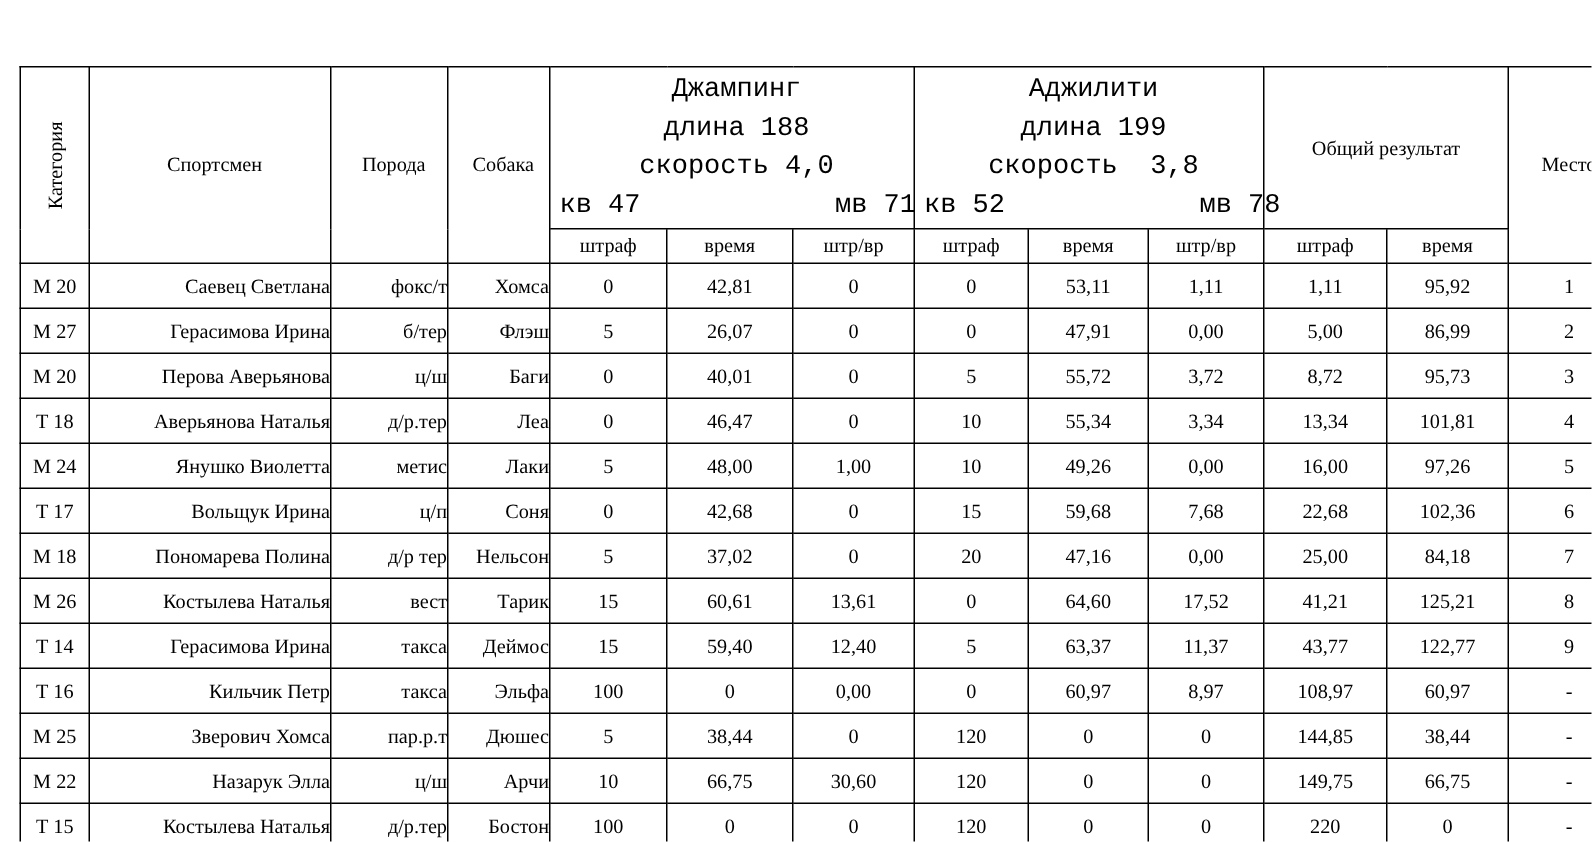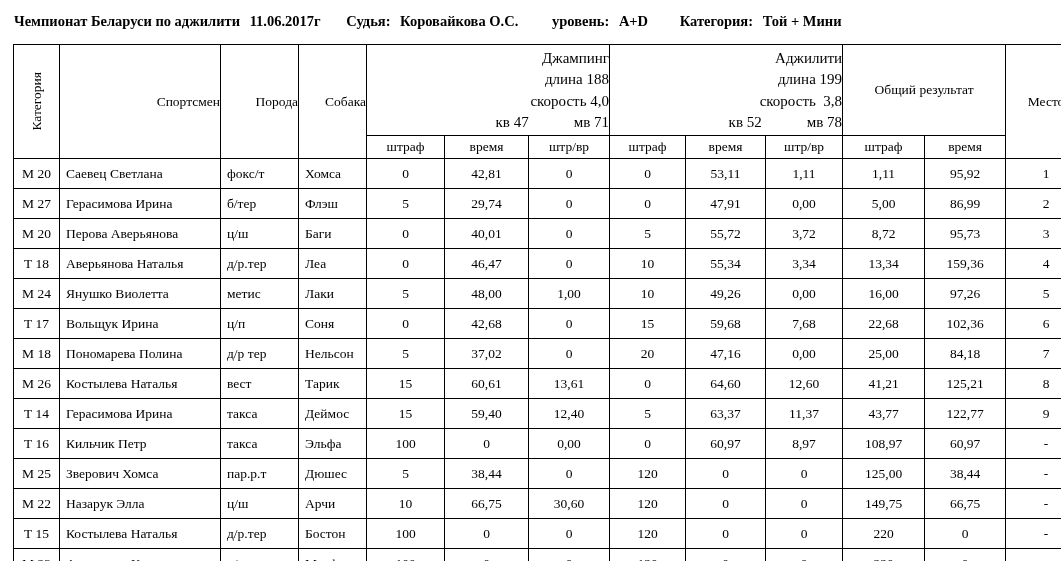--- a/index.html
+++ b/index.html
@@ -75,70 +75,61 @@
   .vert-label {
     writing-mode: vertical-rl;
     transform: rotate(180deg);
     white-space: nowrap;
     font-size: 13.5px;
     display: block;
     margin: 0 auto;
     text-align: center;
   }
   .hdr-left {
-    text-align: right;
+    text-align: center;
     padding-left: 6px !important;
   }
   .group-block {
     padding: 3px 0 2px 6px !important;
-    text-align: right;
+    text-align: center;
     line-height: 1.42;
-    font-size: 15px;
+    font-size: 18px;
+    font-family: Liberation Mono, monospace;
   }
   .group-block .line {
     display: block;
     white-space: pre;
   }
   .hdr-total {
     text-align: center;
     font-size: 13.5px;
   }
   .hdr-sub {
     text-align: center;
     height: 22px;
     font-size: 13.5px;
   }
   td.data, th.data {
     height: 29px;
     text-align: center;
     font-size: 13.5px;
   }
   td.data.left {
-    text-align: left;
+    text-align: right;
     padding-left: 6px;
   }
   tbody tr td {
     height: 29px;
   }
 </style>
 </head>
 <body>
 
 <div class="page">
 
-  <div class="title-bar">
-    <span class="gap-4">Чемпионат Беларуси по аджилити</span>
-    <span class="gap-1">11.06.2017г</span>
-    <span class="gap-4">Судья:</span>
-    <span class="gap-2">Коровайкова О.С.</span>
-    <span class="gap-4">уровень:</span>
-    <span class="gap-3">A+D</span>
-    <span class="gap-4">Категория:</span>
-    <span>Той + Мини</span>
-  </div>
 
   <table class="results">
     <colgroup>
       <col class="c-cat">
         <col class="c-sport">
         <col class="c-breed">
         <col class="c-dog">
       <col class="c-j1">
         <col class="c-j2">
         <col class="c-j3">
@@ -198,21 +189,21 @@
           <td class="data">1,11</td>
           <td class="data">95,92</td>
           <td class="data">1</td>
         </tr>
         <tr>
           <td class="data">М 27</td>
           <td class="data left">Герасимова Ирина</td>
           <td class="data left">б/тер</td>
           <td class="data left">Флэш</td>
           <td class="data">5</td>
-          <td class="data">29,74</td>
+          <td class="data">26,07</td>
           <td class="data">0</td>
           <td class="data">0</td>
           <td class="data">47,91</td>
           <td class="data">0,00</td>
           <td class="data">5,00</td>
           <td class="data">86,99</td>
           <td class="data">2</td>
         </tr>
         <tr>
           <td class="data">М 20</td>
@@ -234,21 +225,21 @@
           <td class="data left">Аверьянова Наталья</td>
           <td class="data left">д/р.тер</td>
           <td class="data left">Леа</td>
           <td class="data">0</td>
           <td class="data">46,47</td>
           <td class="data">0</td>
           <td class="data">10</td>
           <td class="data">55,34</td>
           <td class="data">3,34</td>
           <td class="data">13,34</td>
-          <td class="data">159,36</td>
+          <td class="data">101,81</td>
           <td class="data">4</td>
         </tr>
         <tr>
           <td class="data">М 24</td>
           <td class="data left">Янушко Виолетта</td>
           <td class="data left">метис</td>
           <td class="data left">Лаки</td>
           <td class="data">5</td>
           <td class="data">48,00</td>
           <td class="data">1,00</td>
@@ -292,21 +283,21 @@
         <tr>
           <td class="data">М 26</td>
           <td class="data left">Костылева Наталья</td>
           <td class="data left">вест</td>
           <td class="data left">Тарик</td>
           <td class="data">15</td>
           <td class="data">60,61</td>
           <td class="data">13,61</td>
           <td class="data">0</td>
           <td class="data">64,60</td>
-          <td class="data">12,60</td>
+          <td class="data">17,52</td>
           <td class="data">41,21</td>
           <td class="data">125,21</td>
           <td class="data">8</td>
         </tr>
         <tr>
           <td class="data">Т 14</td>
           <td class="data left">Герасимова Ирина</td>
           <td class="data left">такса</td>
           <td class="data left">Деймос</td>
           <td class="data">15</td>
@@ -338,21 +329,21 @@
           <td class="data">М 25</td>
           <td class="data left">Зверович Хомса</td>
           <td class="data left">пар.р.т</td>
           <td class="data left">Дюшес</td>
           <td class="data">5</td>
           <td class="data">38,44</td>
           <td class="data">0</td>
           <td class="data">120</td>
           <td class="data">0</td>
           <td class="data">0</td>
-          <td class="data">125,00</td>
+          <td class="data">144,85</td>
           <td class="data">38,44</td>
           <td class="data">-</td>
         </tr>
         <tr>
           <td class="data">М 22</td>
           <td class="data left">Назарук Элла</td>
           <td class="data left">ц/ш</td>
           <td class="data left">Арчи</td>
           <td class="data">10</td>
           <td class="data">66,75</td>

